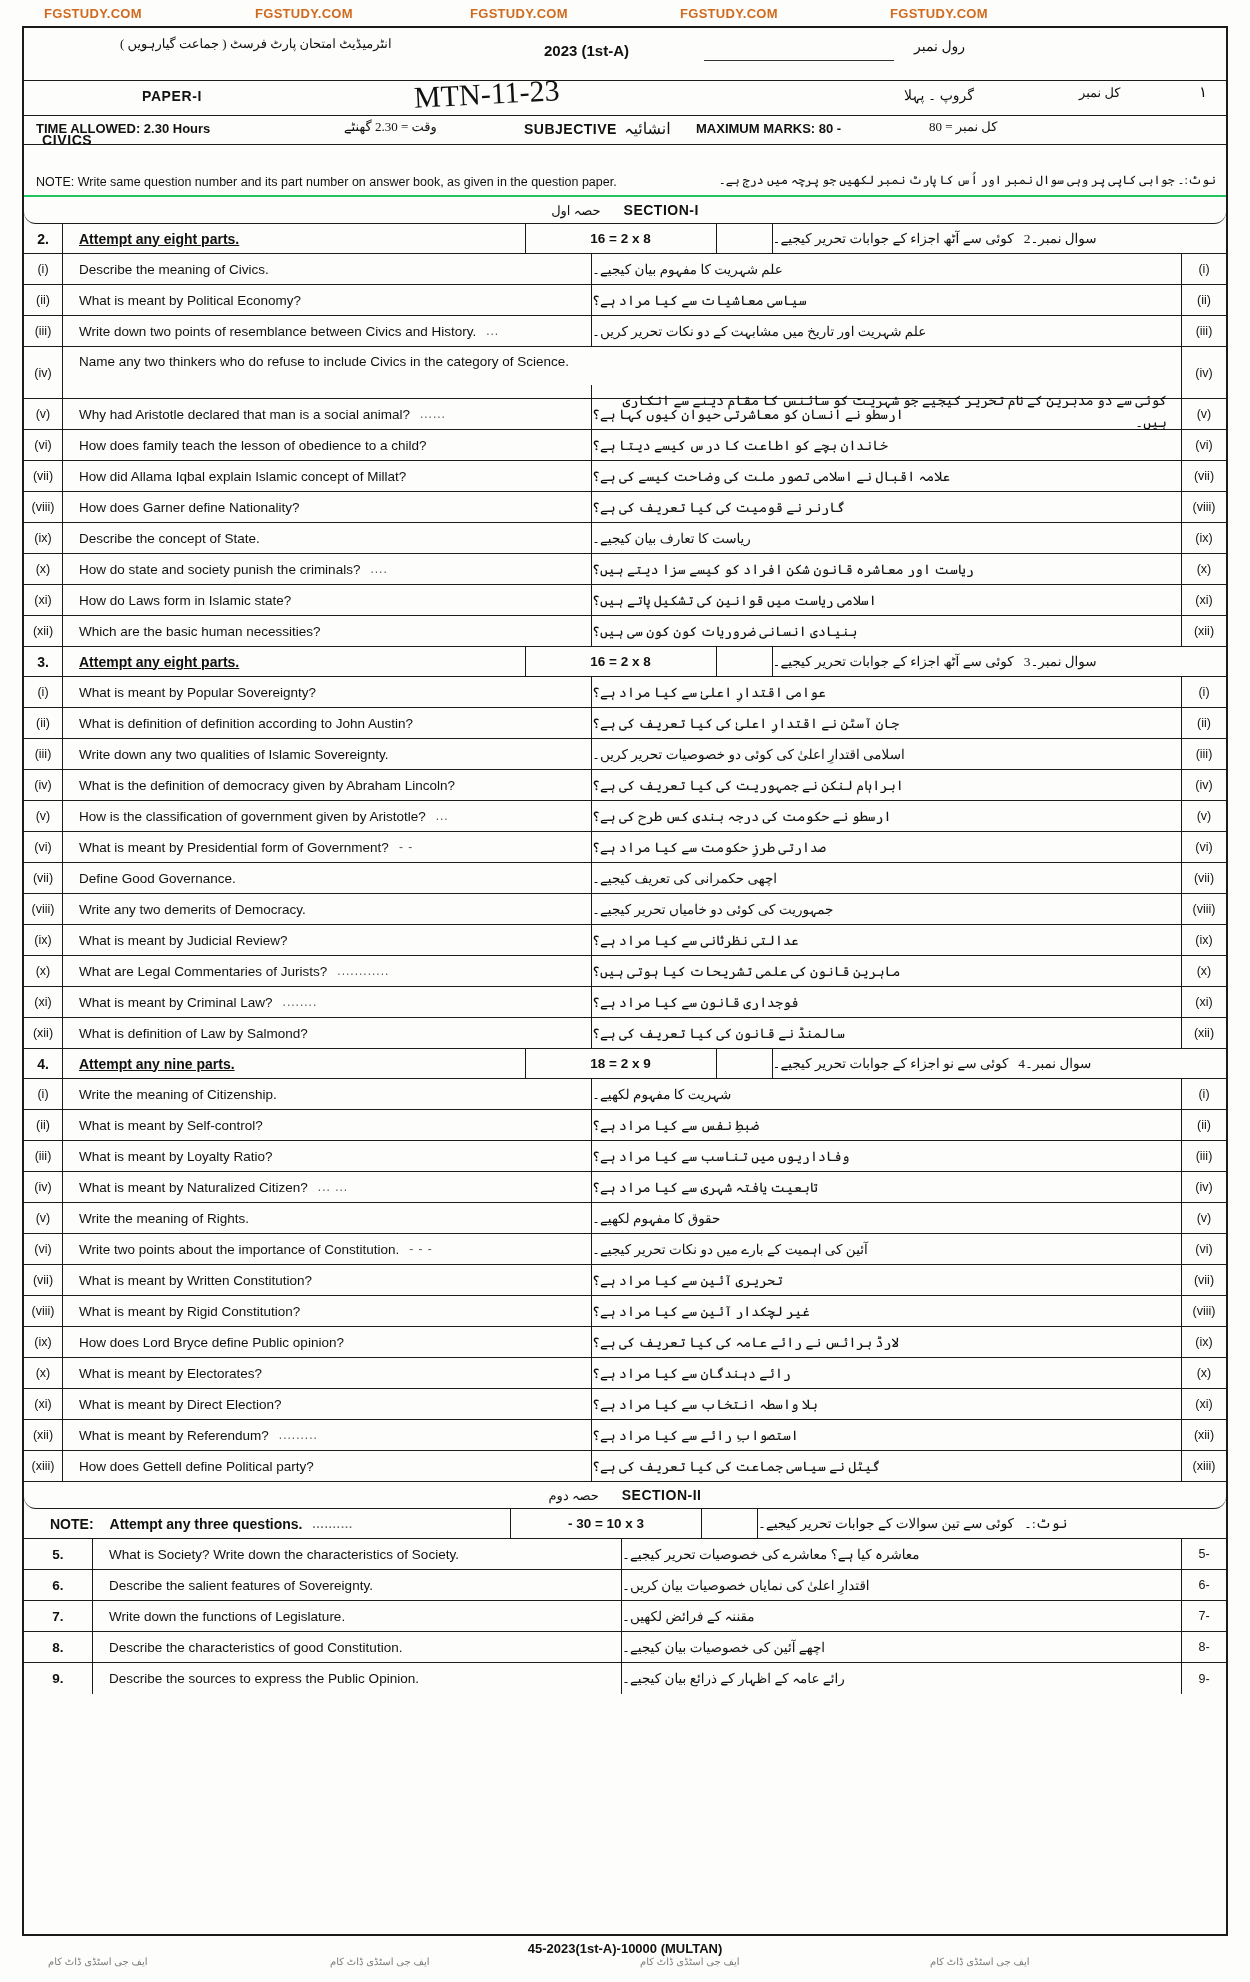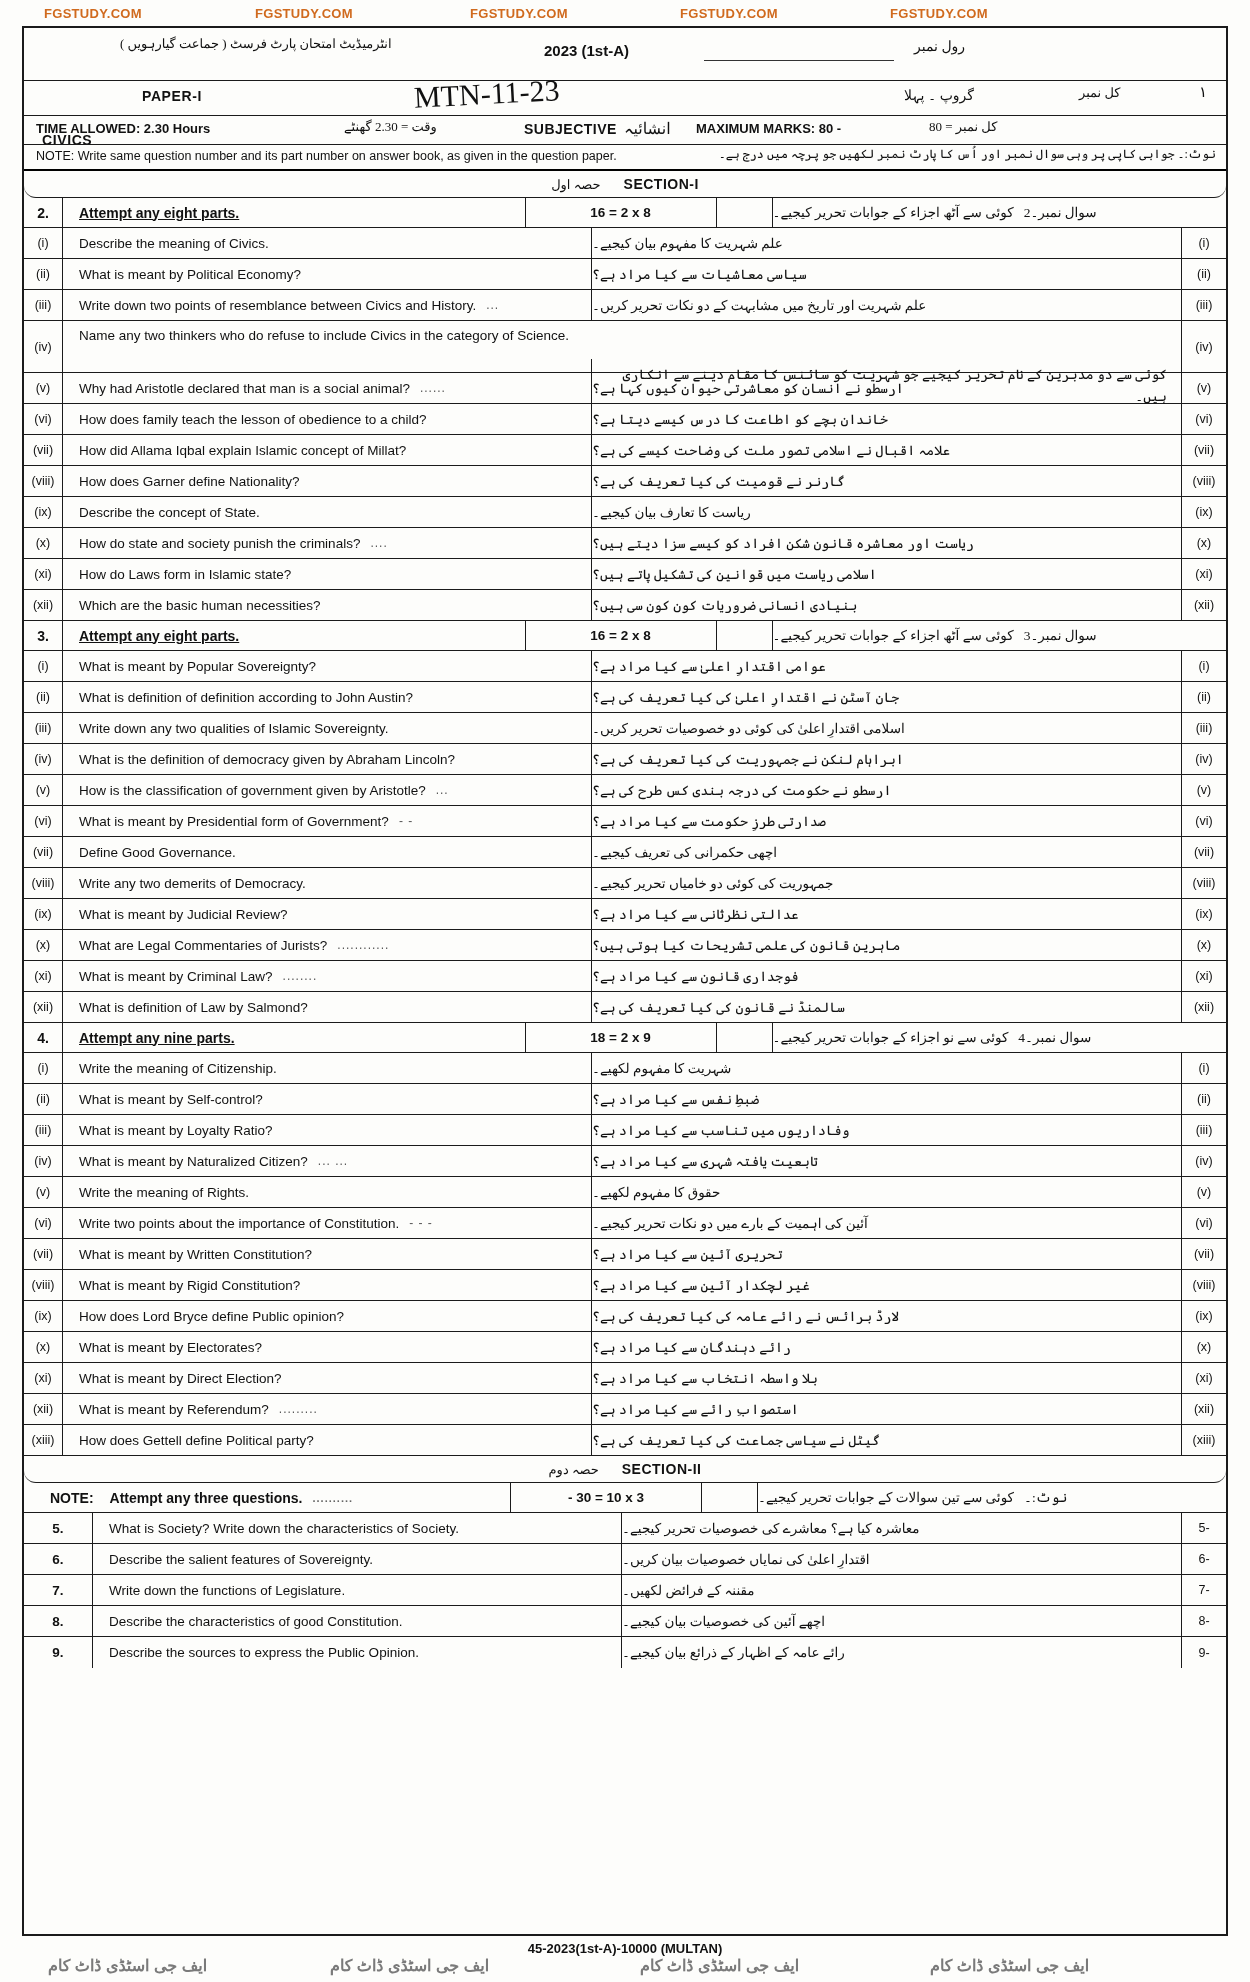--- a/index.html
+++ b/index.html
@@ -9,21 +9,21 @@
   
   .wm-top{position:absolute;left:0;top:0;width:1250px;height:26px;display:flex;align-items:center;}
   .wm-top span{color:#d06a1e;font-weight:bold;font-size:13px;letter-spacing:.3px;}
   .wm-top .w1{position:absolute;left:44px;}
   .wm-top .w2{position:absolute;left:255px;}
   .wm-top .w3{position:absolute;left:470px;}
   .wm-top .w4{position:absolute;left:680px;}
   .wm-top .w5{position:absolute;left:890px;}
 
   .wm-bottom{position:absolute;left:0;bottom:4px;width:1250px;height:22px;}
-  .wm-bottom span{position:absolute;color:#7a7a7a;font-size:16px;font-weight:bold;}
+  .wm-bottom span{position:absolute;color:#7a7a7a;font-size:10px;}
   .wm-bottom .b1{left:48px;}
   .wm-bottom .b2{left:330px;}
   .wm-bottom .b3{left:640px;}
   .wm-bottom .b4{left:930px;}
 
   
   .sheet{position:absolute;left:22px;top:26px;width:1206px;height:1910px;border:2px solid #1b1b1b;box-sizing:border-box;}
 
   .row{display:flex;border-bottom:1px solid #1b1b1b;box-sizing:border-box;}
   .row:last-child{border-bottom:none;}
@@ -44,21 +44,21 @@
   .hdr2 .tick{position:absolute;left:1175px;top:2px;font-size:15px;}
 
   .hdr3{position:relative;height:28px;border-bottom:1px solid #1b1b1b;}
   .hdr3 .time{position:absolute;left:12px;top:5px;font-size:13px;font-weight:bold;}
   .hdr3 .time-ur{position:absolute;left:320px;top:3px;font-size:13px;direction:rtl;font-family:"Liberation Serif",serif;}
   .hdr3 .type{position:absolute;left:500px;top:5px;font-size:14px;font-weight:bold;letter-spacing:.5px;}
   .hdr3 .type-ur{position:absolute;left:600px;top:3px;font-size:16px;direction:rtl;font-family:"Liberation Serif",serif;}
   .hdr3 .marks{position:absolute;left:672px;top:5px;font-size:13px;font-weight:bold;}
   .hdr3 .marks-ur{position:absolute;left:905px;top:3px;font-size:13px;direction:rtl;font-family:"Liberation Serif",serif;}
 
-  .noterow{position:relative;height:24px;border-bottom:2px solid #000000;}
+  .noterow{position:relative;height:24px;border-bottom:2px solid #22c55e;margin-top:26px;}
   .noterow .en{position:absolute;left:12px;top:4px;font-size:12.5px;}
   .noterow .ur{position:absolute;right:10px;top:2px;font-size:12px;direction:rtl;font-family:"Liberation Serif",serif;}
 
   .sectionrow{position:relative;height:26px;border-bottom:1px solid #1b1b1b;text-align:center;border-radius:12px;}
   .sectionrow .lbl{font-size:14px;font-weight:bold;line-height:26px;letter-spacing:.5px;}
   .sectionrow .ur{font-size:13px;direction:rtl;font-family:"Liberation Serif",serif;}
 
   
   .qhead{height:30px;align-items:stretch;}
   .qhead .c-num{width:38px;border-right:1px solid #1b1b1b;display:flex;align-items:center;justify-content:center;font-weight:bold;font-size:14px;}

